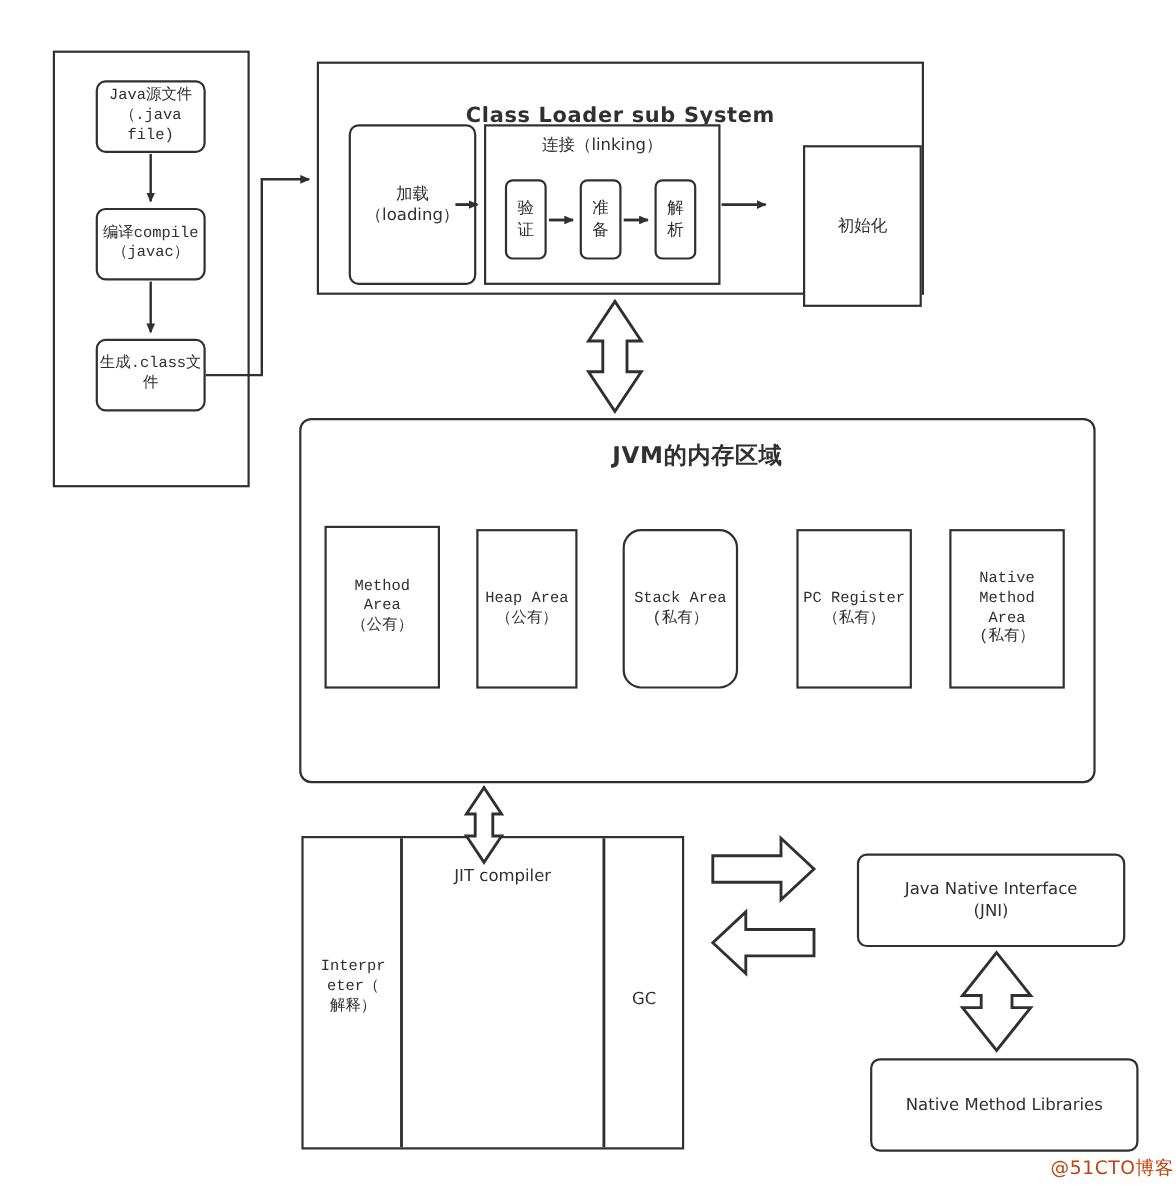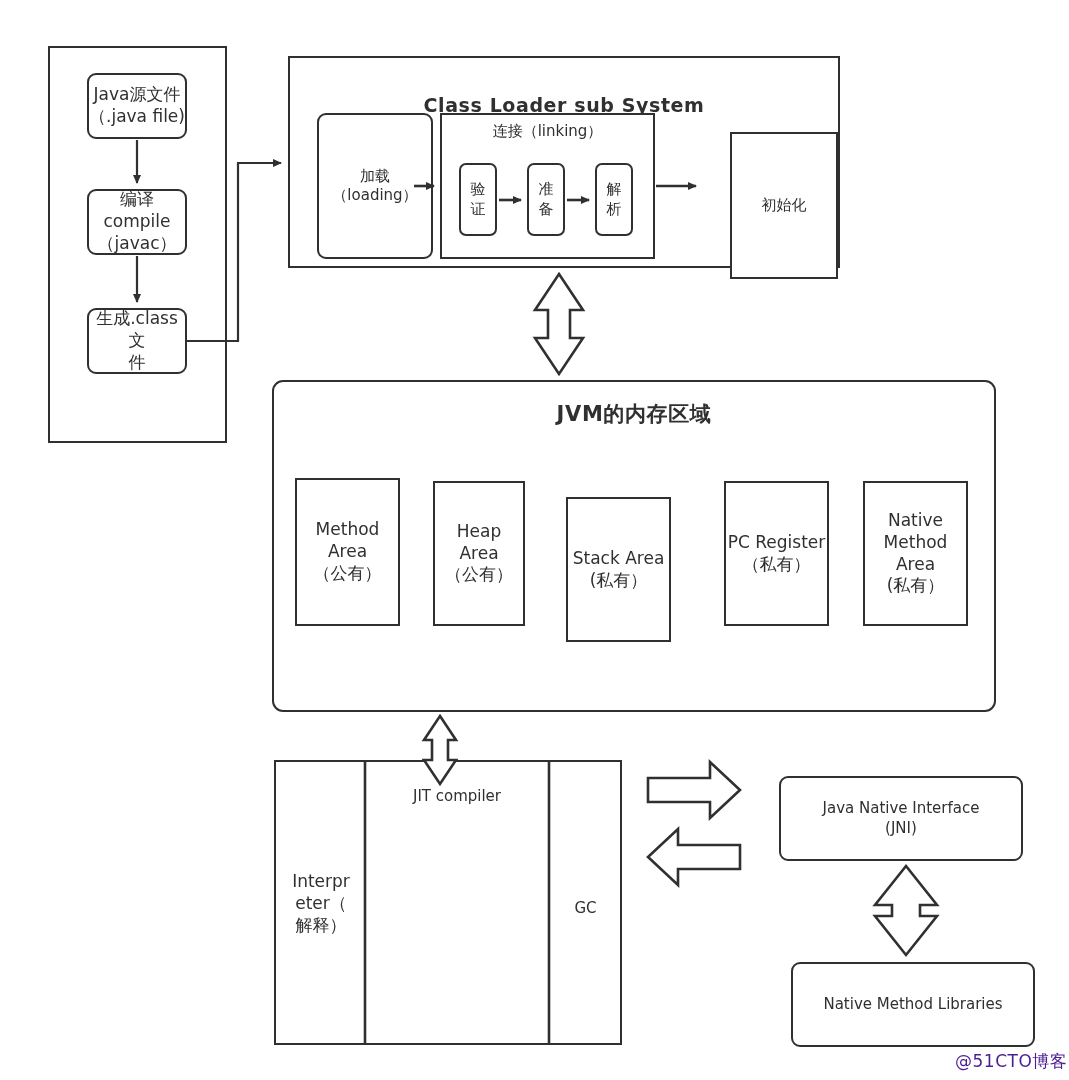--- a/index.html
+++ b/index.html
@@ -60,26 +60,26 @@
   svg.overlay {
     position: absolute;
     left: 0;
     top: 0;
     width: 1069px;
     height: 1080px;
     pointer-events: none;
   }
   .watermark {
     position: absolute;
-    color: #4c1d95;
+    color: #c2410c;
     font-size: 17px;
     letter-spacing: 0.5px;
     white-space: nowrap;
   }
-  .t-14 { font-size: 17px; }
+  .t-14 { font-size: 14px; font-family: Liberation Mono, monospace; }
   .t-15 { font-size: 15px; }
   .t-19 { font-size: 19px; }
 </style>
 </head>
 <body>
 
 <div id="canvas">
 
   <div class="plain-container" style="left:48px; top:46px; width:179px; height:397px;"></div>
 
@@ -138,21 +138,21 @@
     <span style="white-space:pre-line;">Method
 Area
 （公有）</span>
   </div>
 
   <div class="box t-14" style="left:433px; top:481px; width:92px; height:145px;">
     <span style="white-space:pre-line;">Heap Area
 （公有）</span>
   </div>
 
-  <div class="box t-14" style="left:566px; top:497px; width:105px; height:145px;">
+  <div class="box t-14" style="left:566px; top:481px; width:105px; height:145px;border-radius:17px;">
     <span style="white-space:pre-line;">Stack Area
 (私有）</span>
   </div>
 
   <div class="box t-14" style="left:705px; top:481px; width:105px; height:145px;margin-left:19px;">
     <span style="white-space:pre-line;">PC  Register
 （私有）</span>
   </div>
 
   <div class="box t-14" style="left:863px; top:481px; width:105px; height:145px;">

